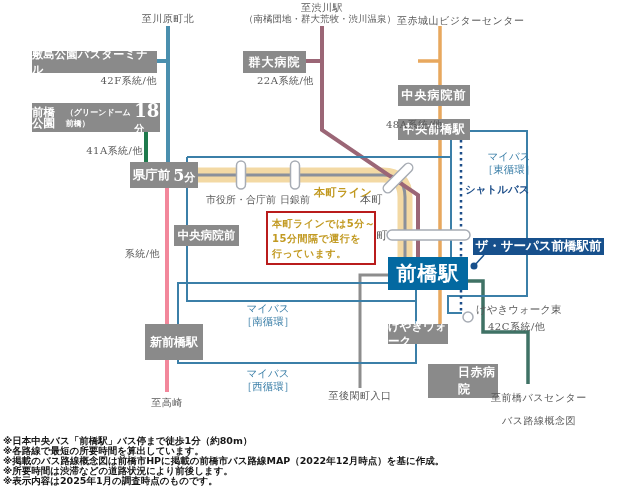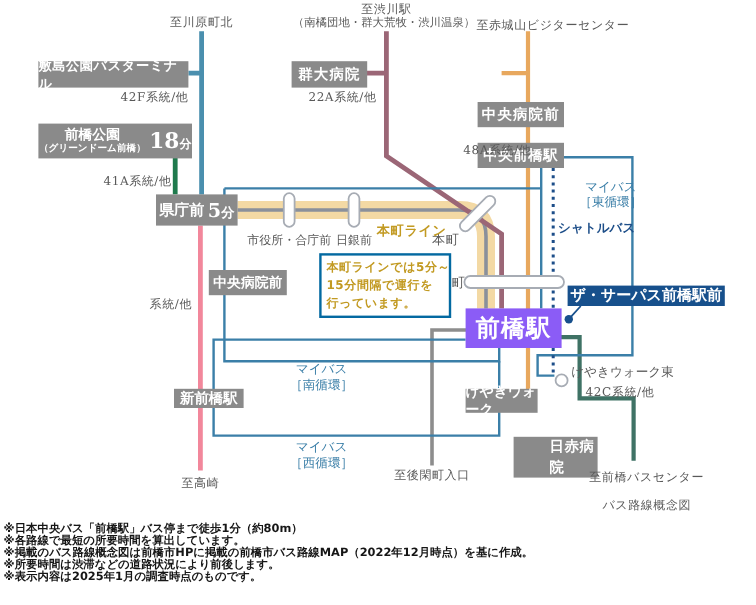--- a/index.html
+++ b/index.html
@@ -1,37 +1,37 @@
 <!DOCTYPE html>
 <html><head>
 <meta charset="utf-8">
 <style>
   html,body{margin:0;padding:0;background:#fff;}
   .map{position:relative;width:630px;height:504px;background:#ffffff;overflow:hidden;
        font-family:"DejaVu Serif","Liberation Serif",serif;}
   .map svg{position:absolute;left:0;top:0;}
   .box{position:absolute;background:#8a8a8a;color:#fff;display:flex;align-items:center;
        justify-content:center;font-weight:600;letter-spacing:1px;z-index:3;box-sizing:border-box;}
-  .box-red{background:#8b5cf6;}
+  .box-red{background:#0369a1;}
   .box-navy{background:#17508c;letter-spacing:0;}
   .lbl{position:absolute;color:#595959;font-size:10px;white-space:nowrap;z-index:4;letter-spacing:0.5px;}
   .lbl.c{text-align:center;}
   .blue{color:#3b7fa8;}
   .navy{color:#1d4e89;font-weight:700;}
   .gold{color:#c29a22;font-weight:700;}
   .stack{line-height:13px;text-align:center;}
-  .notebox{position:absolute;left:266px;top:211px;width:98px;height:44px;border:2px solid #0369a1;
+  .notebox{position:absolute;left:266px;top:211px;width:98px;height:44px;border:2px solid #b91c1c;
        background:#fff;z-index:4;padding:3px 4px;box-sizing:content-box;}
   .notebox div{font-family:"DejaVu Sans","Liberation Sans",sans-serif;font-size:10px;font-weight:700;
        color:#c29a22;line-height:15px;letter-spacing:0.5px;white-space:nowrap;}
   .foot{position:absolute;left:3px;top:436px;z-index:4;
        font-family:"DejaVu Sans","Liberation Sans",sans-serif;font-size:9.5px;font-weight:600;
        color:#161616;line-height:10px;letter-spacing:0;}
   .foot div{white-space:nowrap;}
-  .park-col{display:flex;flex-direction:column;align-items:center;line-height:11px;}
+  .park-col{display:flex;flex-direction:row;align-items:center;line-height:11px;}
   .big{font-weight:700;}
 </style>
 </head>
 <body>
 
 <div class="map">
 
   <svg width="630" height="504" viewBox="0 0 630 504">
 
     <path d="M198,175 L383,175 Q405,175 405,197 L405,257" fill="none" stroke="#f3d9a4" stroke-width="15"></path>
@@ -110,36 +110,36 @@
     <div>本町ラインでは5分～</div>
     <div>15分間隔で運行を</div>
     <div>行っています。</div>
   </div>
 
   <div class="box" style="left:32px;top:51px;width:125px;height:22px;font-size:11px;letter-spacing:0.5px;">敷島公園バスターミナル</div>
 
   <div class="box" style="left:32px;top:103px;width:128px;height:29px;font-size:11.5px;letter-spacing:0;">
     <span class="park-col">
       <span>前橋公園</span>
-      <span style="font-size:8px;text-align:center;">（グリーンドーム前橋）</span>
+      <span style="font-size:8px;">（グリーンドーム前橋）</span>
     </span>
     <span style="margin-left:3px;"><span class="big" style="font-size:18px;">18</span><span style="font-size:10px;">分</span></span>
   </div>
 
   <div class="box" style="left:243px;top:51px;width:63px;height:22px;font-size:12px;">群大病院</div>
   <div class="box" style="left:398px;top:85px;width:72px;height:21px;font-size:12px;">中央病院前</div>
   <div class="box" style="left:398px;top:119px;width:72px;height:21px;font-size:12px;letter-spacing:0.5px;">中央前橋駅</div>
 
   <div class="box" style="left:130px;top:162px;width:68px;height:26px;font-size:12.5px;letter-spacing:0;">
     <span>県庁前</span>
     <span style="margin-left:3px;"><span class="big" style="font-size:16px;">5</span><span style="font-size:11px;">分</span></span>
   </div>
 
   <div class="box" style="left:174px;top:225px;width:65px;height:21px;font-size:11.5px;letter-spacing:0;">中央病院前</div>
-  <div class="box" style="left:145px;top:324px;width:58px;height:16px;font-size:12px;letter-spacing:0;">新前橋駅</div>
+  <div class="box" style="left:145px;top:324px;width:58px;height:36px;font-size:12px;letter-spacing:0;">新前橋駅</div>
   <div class="box" style="left:388px;top:324px;width:60px;height:20px;font-size:11.5px;letter-spacing:0;">けやきウォーク</div>
   <div class="box" style="left:428px;top:364px;width:70px;height:34px;font-size:12px;letter-spacing:0.5px;padding-left:30px;">日赤病院</div>
 
   <div class="box box-red" style="left:388px;top:257px;width:80px;height:33px;font-size:20px;letter-spacing:1px;">前橋駅</div>
 
   <div class="box box-navy" style="left:473px;top:238px;width:131px;height:17px;font-size:12.5px;">ザ・サーパス前橋駅前</div>
 
   <div class="foot">
     <div>※日本中央バス「前橋駅」バス停まで徒歩1分（約80m）</div>
     <div>※各路線で最短の所要時間を算出しています。</div>

